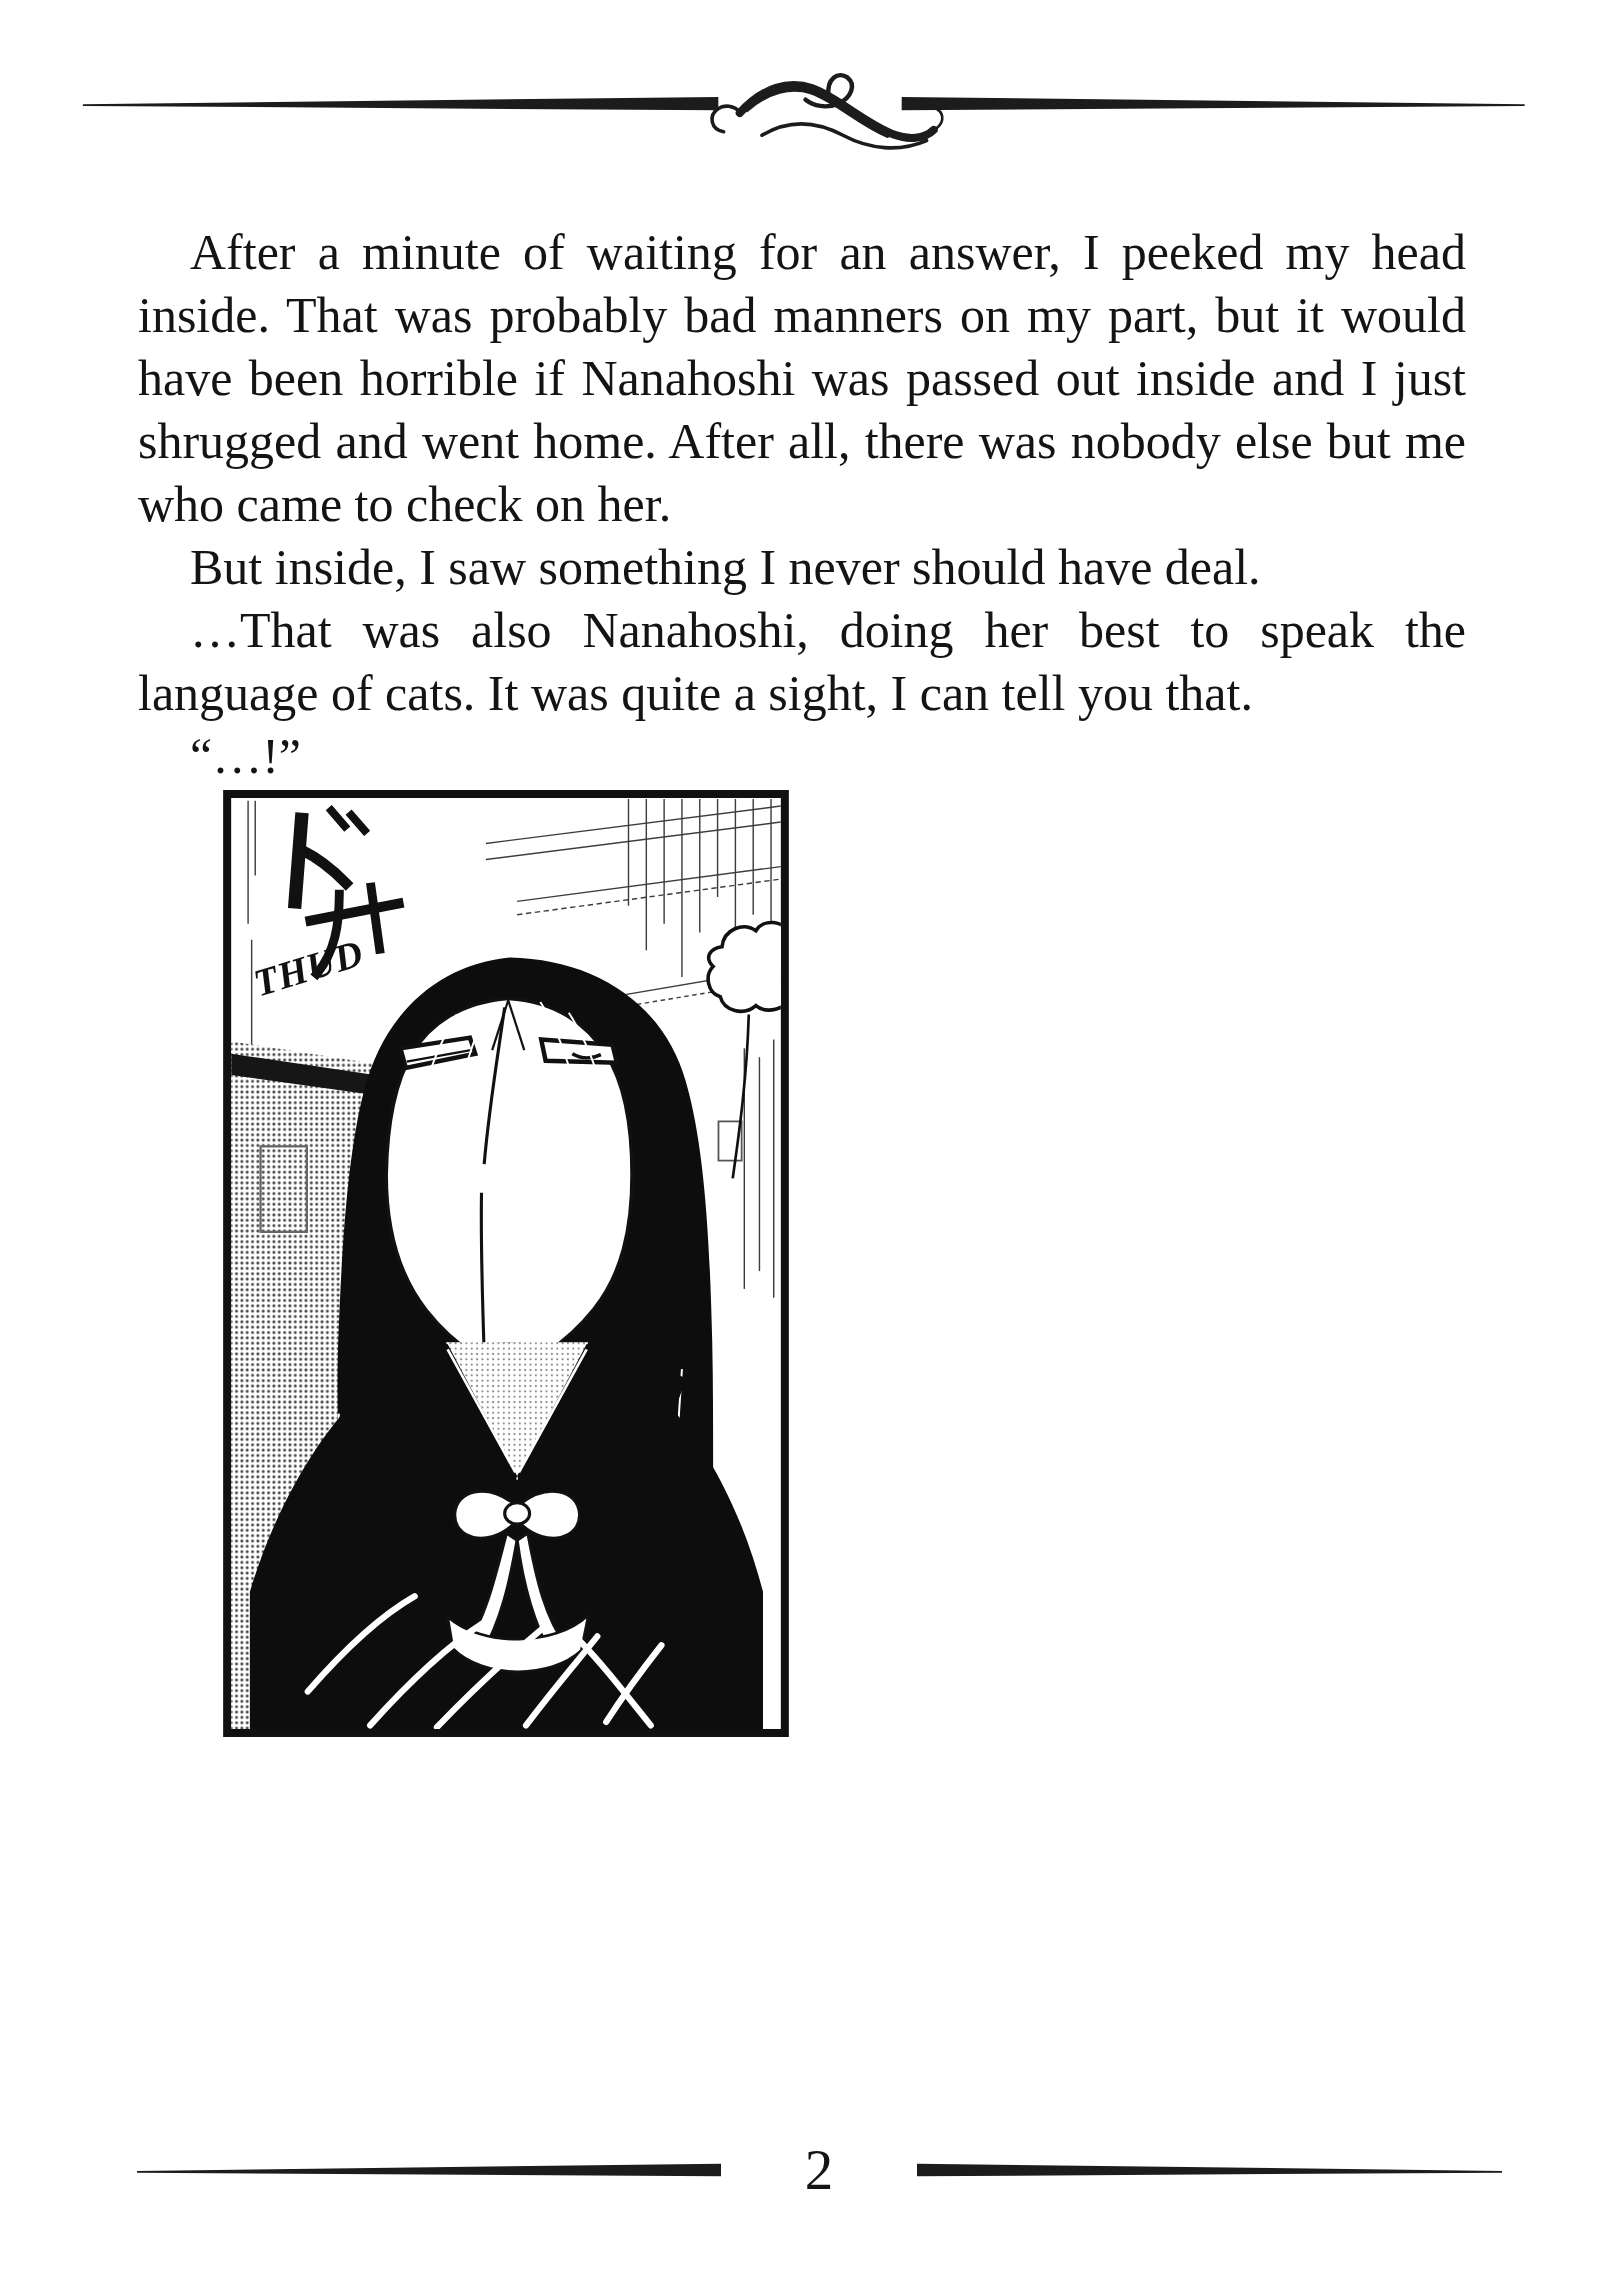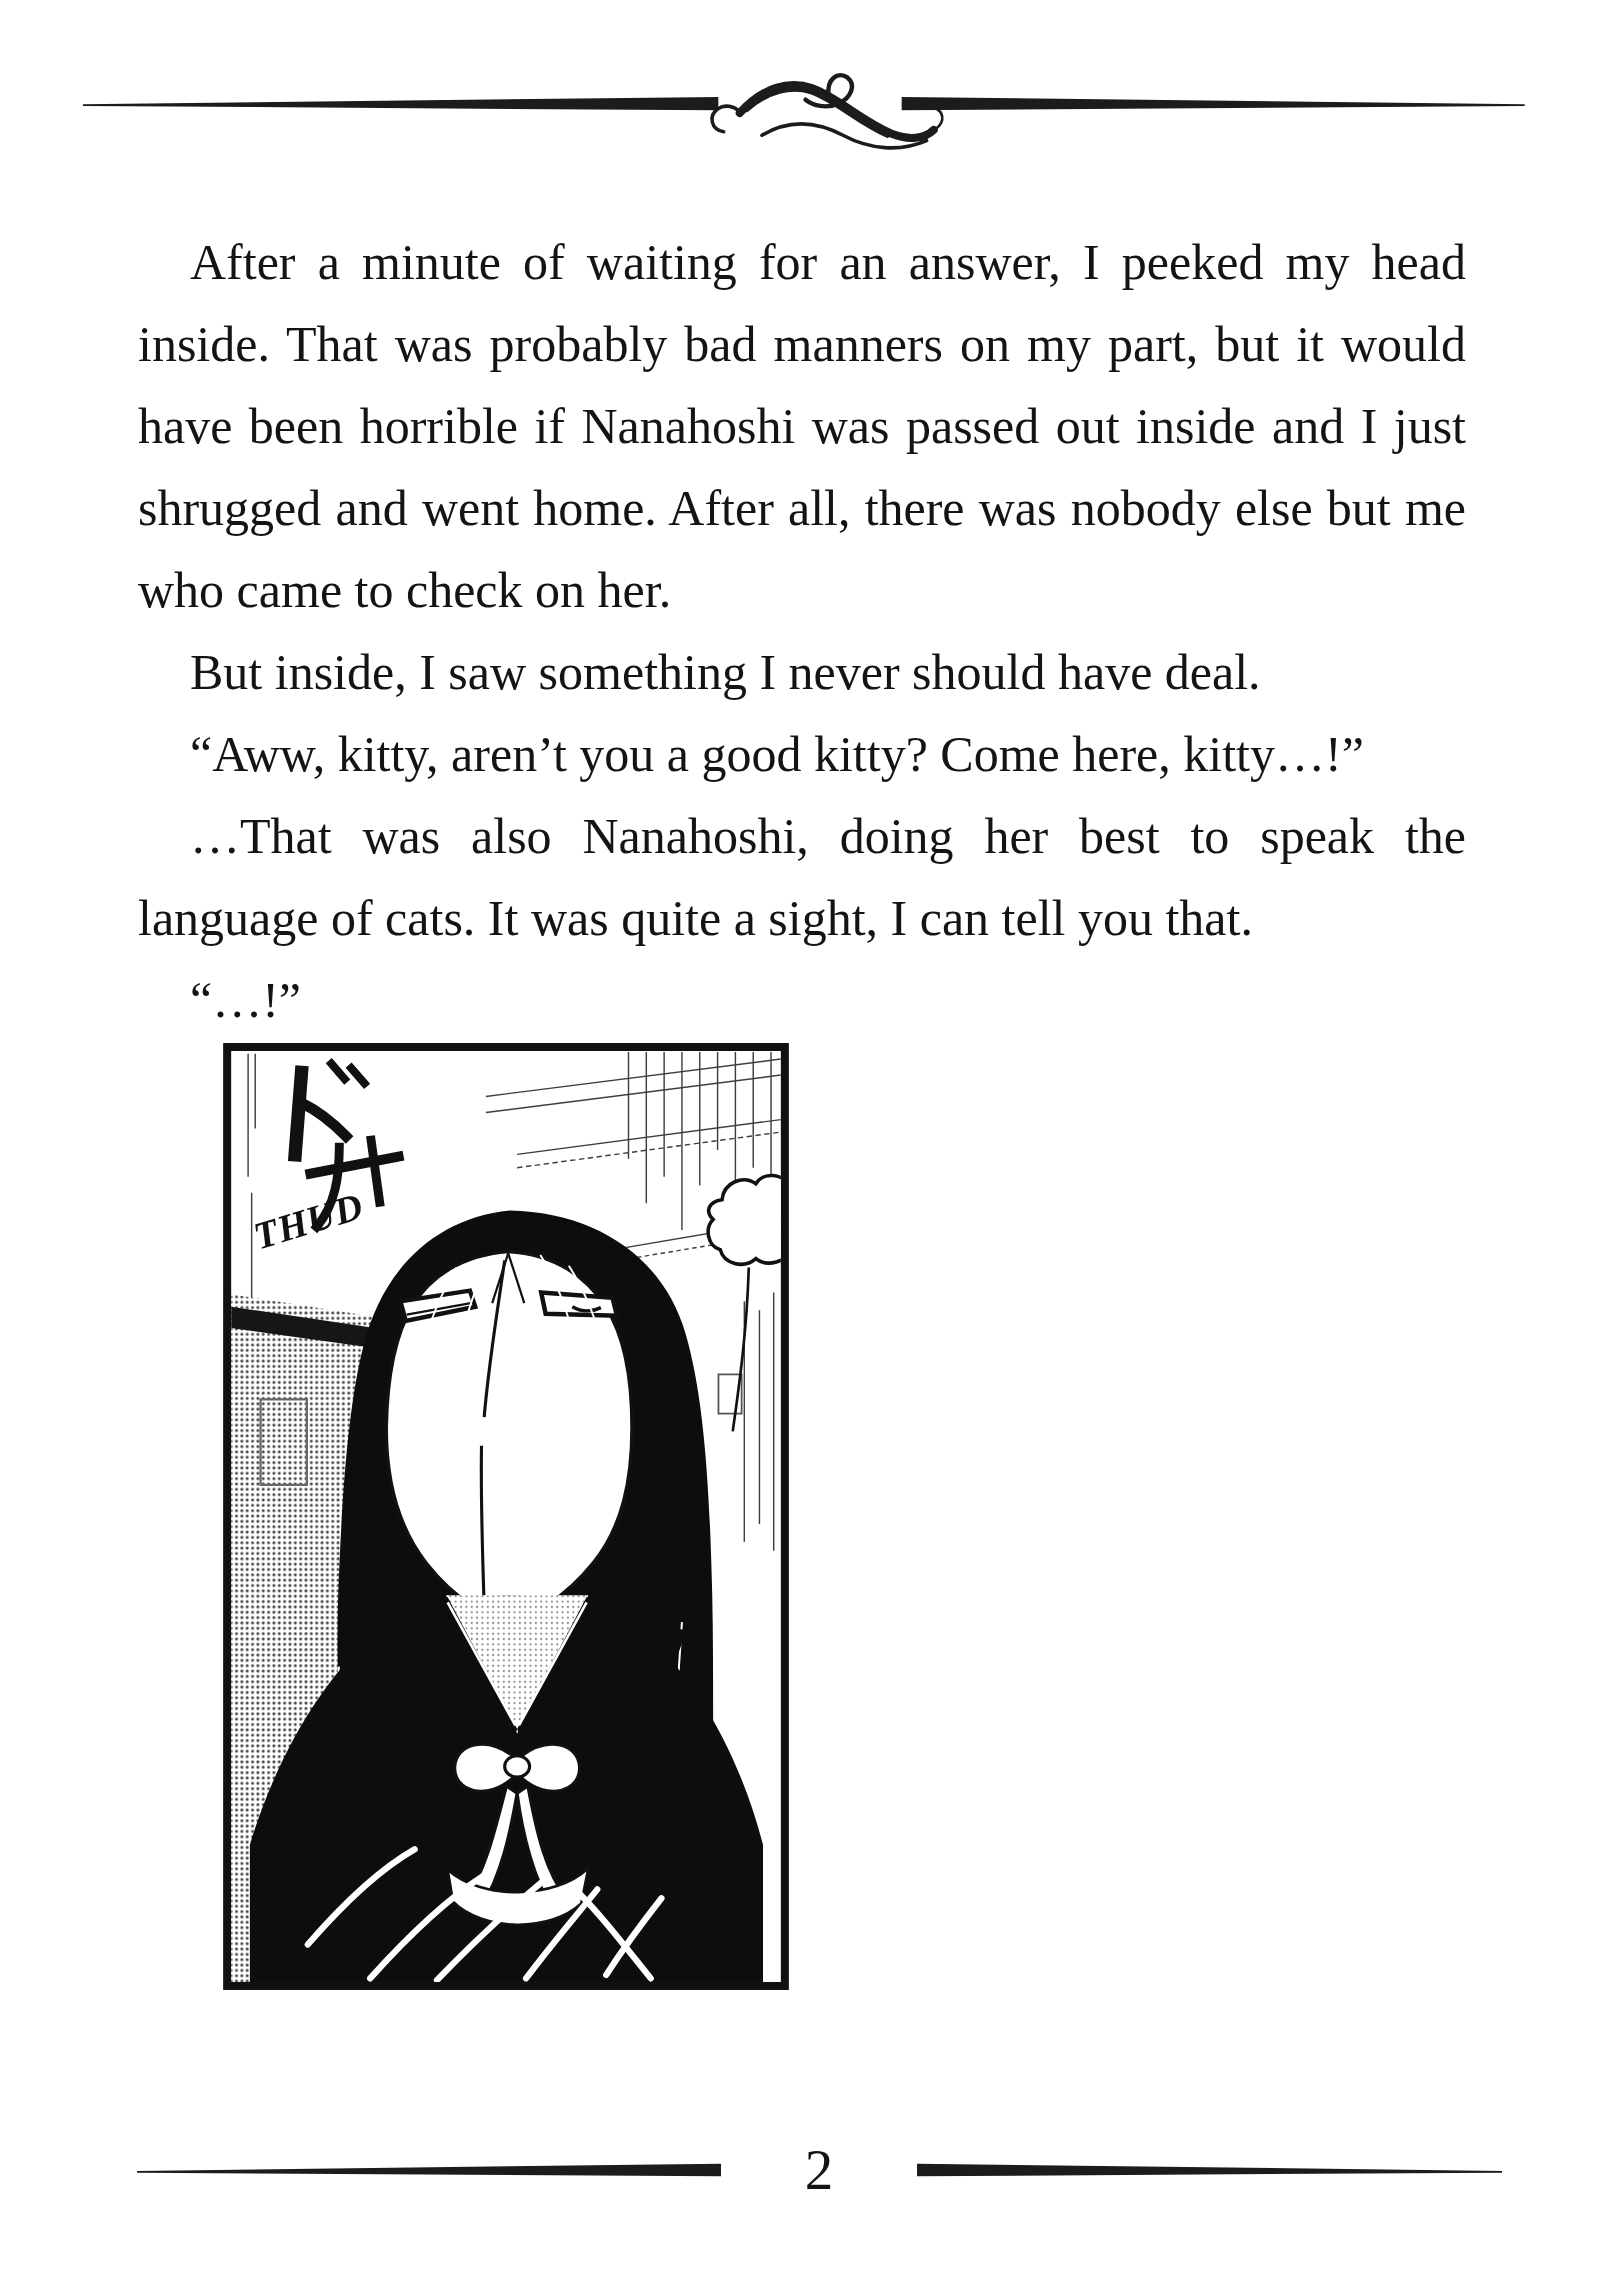--- a/index.html
+++ b/index.html
@@ -6,21 +6,21 @@
   body{
     width:1604px;height:2286px;background:#ffffff;color:#141414;
     font-family:"Liberation Serif","DejaVu Serif",serif;
     overflow:hidden;position:relative;
   }
   .page{position:relative;width:1604px;height:2286px;}
   .header{position:absolute;top:0;left:0;width:1604px;height:178px;}
   .header svg{display:block;}
   .content{
     position:absolute;top:178px;left:138px;width:1328px;
-    font-size:50px;line-height:82px;text-align:justify;
+    font-size:50px;line-height:63px;text-align:justify;
     padding-top:43px;
   }
   .content p{margin:0;padding:0;text-indent:52px;}
   .illus-wrap{overflow:visible;}
   .illus-wrap::after{content:"";display:block;clear:both;}
   figure.illustration{
     float:left;width:566px;height:947px;
     margin:1.8px 36px 7.1px 85px;padding:0;
   }
   figure.illustration svg{display:block;width:566px;height:947px;}
@@ -54,21 +54,20 @@
         <path d="M930,108 C927,88 941,80 951,87 C961,95 956,110 940,117 C927,122 913,119 904,112" stroke-width="5"></path>
         <path d="M855,152 C885,134 916,136 946,152 C976,168 1010,171 1040,158" stroke-width="4"></path>
         <path d="M1048,146 C1059,140 1061,129 1052,123" stroke-width="3"></path>
       </g>
     </svg>
   </header>
 
   <main class="content">
     <p>After a minute of waiting for an answer, I peeked my head inside. That was probably bad manners on my part, but it would have been horrible if Nanahoshi was passed out inside and I just shrugged and went home. After all, there was nobody else but me who came to check on her.</p>
     <p>But inside, I saw something I never should have deal.</p>
-    <p>“Aww, kitty, aren’t you a good kitty? Come here, kitty…!”</p>
     <p>…That was also Nanahoshi, doing her best to speak the language of cats. It was quite a sight, I can tell you that.</p>
     <p>“…!”</p>
 
     <div class="illus-wrap">
 
       <figure class="illustration">
         <svg viewBox="0 0 635 1063" style="font-size:56px">
           <defs>
             <pattern id="ht" width="6" height="6" patternUnits="userSpaceOnUse">
               <rect width="6" height="6" fill="#fff"></rect>

